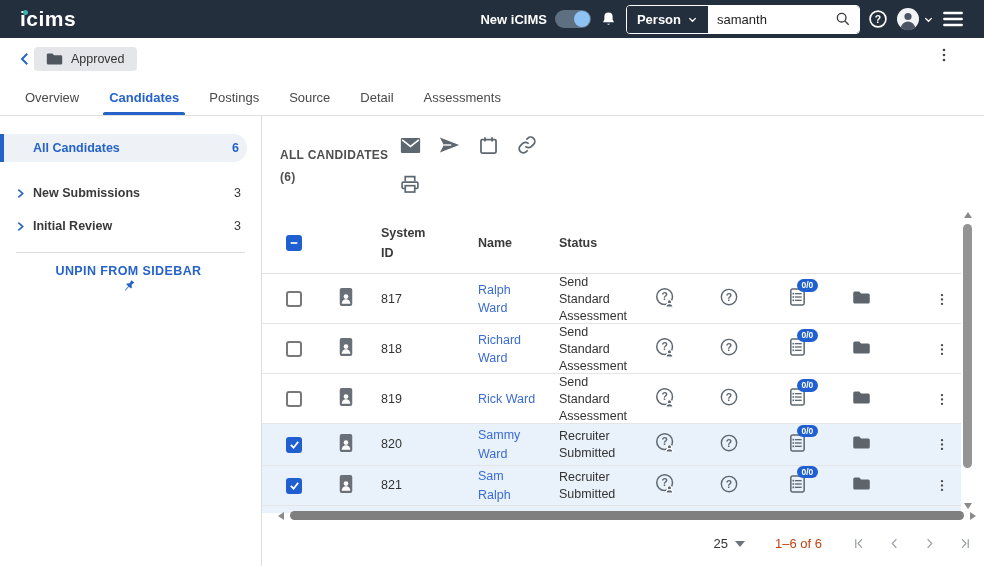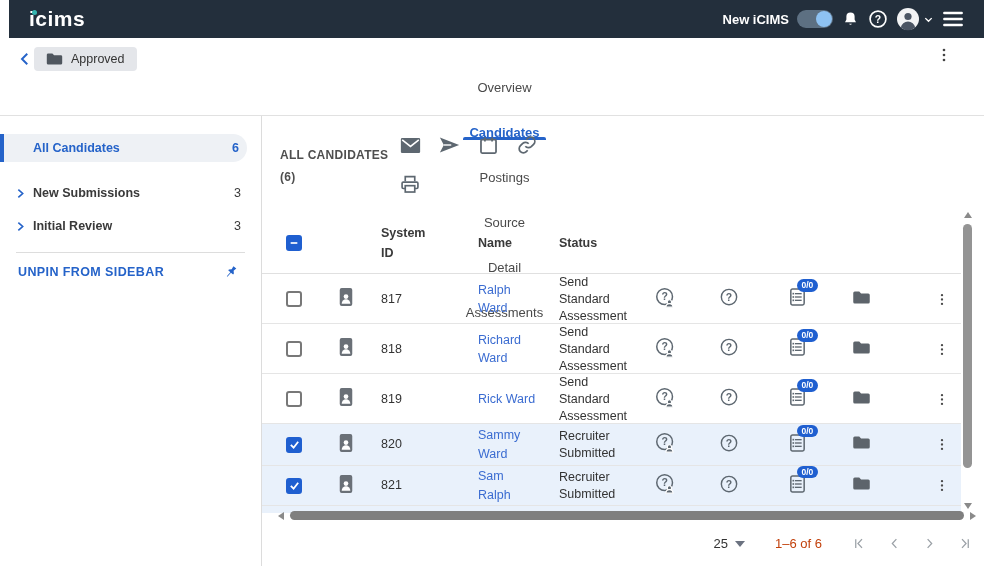--- a/index.html
+++ b/index.html
@@ -2,21 +2,21 @@
 <html><head>
 <meta charset="utf-8">
 <style>
   * { margin:0; padding:0; box-sizing:border-box; }
   html,body { width:984px; height:566px; overflow:hidden; background:#fff;
     font-family:"Liberation Sans", sans-serif; }
   .app { position:relative; width:984px; height:566px; background:#fff; }
 
   
   .navbar { position:relative; height:38px; background:#232f3c; display:flex;
-    align-items:center; padding:16px 20px; color:#fff;margin-left:9px; }
+    align-items:center; padding:16px 20px; color:#fff; }
   .logo { position:relative; font-size:21px; font-weight:bold; letter-spacing:.5px; color:#fff; }
   .logo-dot { position:absolute; left:2.5px; top:3px; width:5px; height:5px; border-radius:50%; background:#35b6b0; }
   .nav-right { margin-left:auto; display:flex; align-items:center; gap:8px; }
   .toggle-label { font-size:13px; font-weight:700; }
   .toggle { width:36px; height:18px; border-radius:9px; background:#5d7082; position:relative; cursor:pointer; }
   .toggle .knob { position:absolute; right:1px; top:1px; width:16px; height:16px; border-radius:50%; background:#8ec2f2; }
   .search-combo { display:flex; align-items:stretch; height:29px; border:1.5px solid #fff; border-radius:4px; overflow:hidden; }
   .scope { display:flex; align-items:center; gap:6px; padding:0 10px; background:#232f3c; color:#fff; font-size:13px; font-weight:700; border-right:1.5px solid #fff; cursor:pointer; }
   .search-field { display:flex; align-items:center; background:#fff; width:150px; padding:0 8px; }
   .search-field input { border:none; outline:none; width:118px; font-size:13px; color:#222; font-family:"Liberation Sans",sans-serif; }
@@ -24,37 +24,37 @@
   .avatar-wrap { display:flex; align-items:center; gap:3px; cursor:pointer; }
 
   
   .page-header { position:relative; height:42px; display:flex; align-items:center; padding-left:16px; background:#fff; }
   .back-chevron { cursor:pointer; display:flex; align-items:center; }
   .page-title { font-size:18px; color:#3a3a3a; font-weight:500; margin:0 16px 0 4px; }
   .approved-badge { display:flex; align-items:center; gap:8px; background:#e4e6ea; border-radius:4px; padding:5px 12px; font-size:12.5px; color:#333; cursor:default; }
   .header-kebab { position:absolute; right:32px; top:8px; cursor:pointer; }
 
   
-  .tabs { height:36px; display:flex; align-items:center; gap:30px; padding-left:25px; border-bottom:1px solid #e1e1e1;flex-direction:column; }
+  .tabs { height:36px; display:flex; align-items:center; gap:30px; padding-left:25px; border-bottom:1px solid #e1e1e1; }
   .tab { font-size:13px; color:#4a4a4a; cursor:pointer; position:relative; height:100%; display:flex; align-items:center; }
   .tab.active { color:#2563c9; font-weight:700; }
   .tab.active::after { content:""; position:absolute; left:-6px; right:-6px; bottom:0; height:3px; background:#2563c9; border-radius:2px 2px 0 0; }
 
   
   .content { display:flex; height:450px; }
   .sidebar { position:relative; width:262px; border-right:1px solid #dcdcdc; flex:none; }
   .side-item { position:relative; height:28px; display:flex; align-items:center; font-size:12.5px; font-weight:700; color:#3a3a3a; cursor:pointer; }
   .side-item .count { margin-left:auto; padding-right:20px; font-weight:700; }
   .side-item.selected { background:#eef1f5; border-radius:0 15px 15px 0; margin-right:14px; color:#2563c9; }
   .side-item.selected::before { content:""; position:absolute; left:0; top:0; bottom:0; width:4px; background:#2563c9; }
   .side-item.selected .count { padding-right:8px; }
   .side-item .chev { margin:0 6px 0 14px; display:flex; }
   .side-item.selected .label { margin-left:33px; }
   .side-divider { border:none; border-top:1px solid #ddd; margin:12px 16px 0 16px; }
-  .unpin-row { display:flex; align-items:center; justify-content:space-between; padding:0 22px 0 18px; margin-top:11px; cursor:pointer; }
+  .unpin-row { display:flex; align-items:center; justify-content:space-between; padding:0 22px 0 18px; margin-top:11px; cursor:pointer;flex-direction:column; }
   .unpin-label { font-size:12.5px; font-weight:700; color:#2563c9; letter-spacing:.4px; }
 
   .main { position:relative; flex:1; }
 
   
   .group-label { position:absolute; left:18px; top:29px; width:110px; font-size:12px; font-weight:700; color:#4f4f4f; line-height:1.8; letter-spacing:.3px; }
   .tool-icons-r1 { position:absolute; left:137px; top:18px; display:flex; gap:17px; }
   .tool-icons-r2 { position:absolute; left:137px; top:57px; display:flex; }
   .tool-ic { width:22px; height:22px; display:flex; align-items:center; justify-content:center; color:#5d6770; cursor:pointer; }
   .actions { position:absolute; top:33px; right:21px; display:flex; align-items:center; gap:26px; }
@@ -117,20 +117,37 @@
       <span class="toggle-label">New iCIMS</span>
       <div class="toggle">
           <div class="knob"></div>
         </div>
       <span class="icon-btn">
         <svg width="19" height="19" viewBox="0 0 24 24">
             <path d="M12 3a5.2 5.2 0 0 0-5.2 5.2V12l-1.7 3.4h13.8L17.2 12V8.2A5.2 5.2 0 0 0 12 3z" fill="#fff"></path>
             <path d="M10.3 17.4a1.8 1.8 0 0 0 3.4 0z" fill="#fff"></path>
           </svg>
       </span>
+      <div class="search-combo">
+        <div class="scope">
+          <span>Person</span>
+          <svg width="11" height="11" viewBox="0 0 24 24">
+              <polyline points="5,9 12,16 19,9" fill="none" stroke="#fff" stroke-width="3"></polyline>
+            </svg>
+        </div>
+        <div class="search-field">
+          <input type="text" value="samanth" style="">
+          <span style="display:flex;">
+            <svg width="16" height="16" viewBox="0 0 24 24">
+                <circle cx="10" cy="10" r="6.5" fill="none" stroke="#3a3a3a" stroke-width="2"></circle>
+                <line x1="15" y1="15" x2="20.5" y2="20.5" stroke="#3a3a3a" stroke-width="2"></line>
+              </svg>
+          </span>
+        </div>
+      </div>
       <span class="icon-btn">
         <svg width="20" height="20" viewBox="0 0 24 24">
             <circle cx="12" cy="12" r="9.5" fill="none" stroke="#fff" stroke-width="2"></circle>
             <text x="12" y="16.3" text-anchor="middle" font-size="12.5" font-weight="bold" fill="#fff" font-family="Liberation Sans,sans-serif">?</text>
           </svg>
       </span>
       <div class="avatar-wrap">
         <span style="display:flex;">
           <svg width="24" height="24" viewBox="0 0 24 24">
               <circle cx="12" cy="12" r="11" fill="#f2f3f4"></circle>

